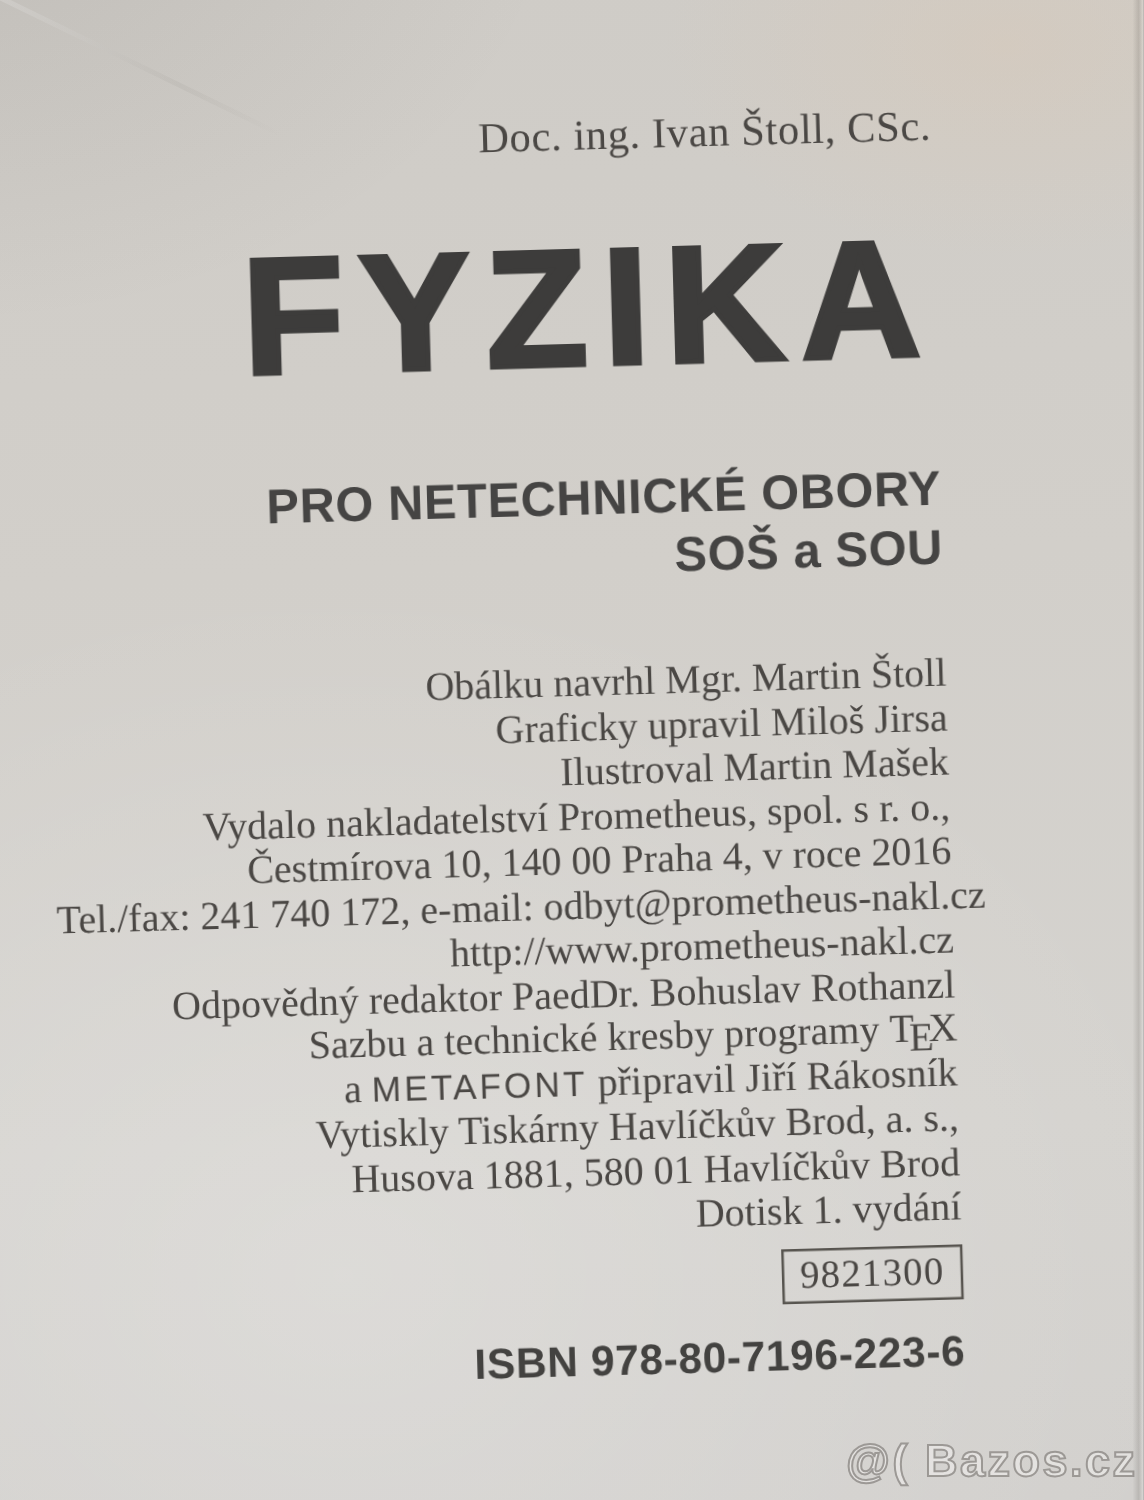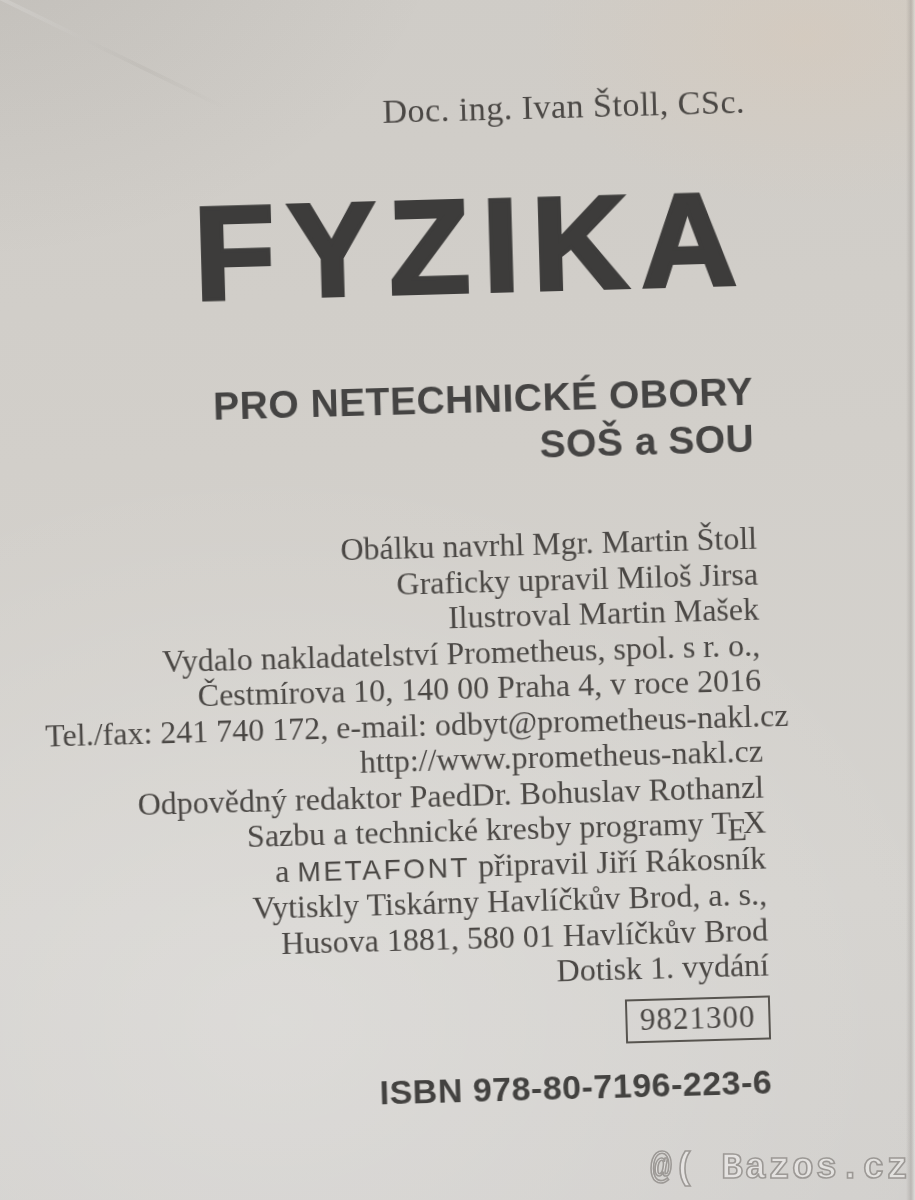--- a/index.html
+++ b/index.html
@@ -84,21 +84,21 @@
   .isbn{
     margin-top:22px;
     font-family:"Liberation Sans", sans-serif;
     font-weight:bold;
     font-size:34px;line-height:40px;
     letter-spacing:0.5px;
     color:#434240;
   }
   .watermark{
     position:absolute;right:5px;bottom:12px;
-    font-family:Liberation Mono, monospace;
+    font-family:Liberation Sans, sans-serif;
     font-weight:bold;
     font-size:36px;line-height:38px;
     letter-spacing:2px;
     color:rgba(226,224,221,0.35);
     -webkit-text-stroke:1.6px rgba(144,141,137,0.85);
     text-shadow:0 0 1px rgba(255,255,255,0.4);
   }
 </style>
 </head>
 <body>

